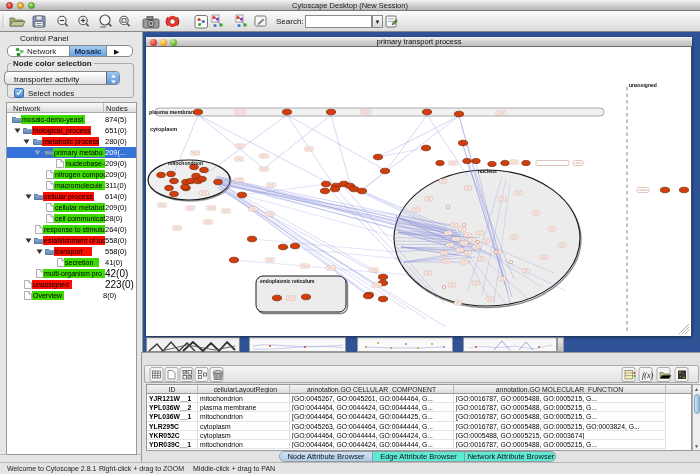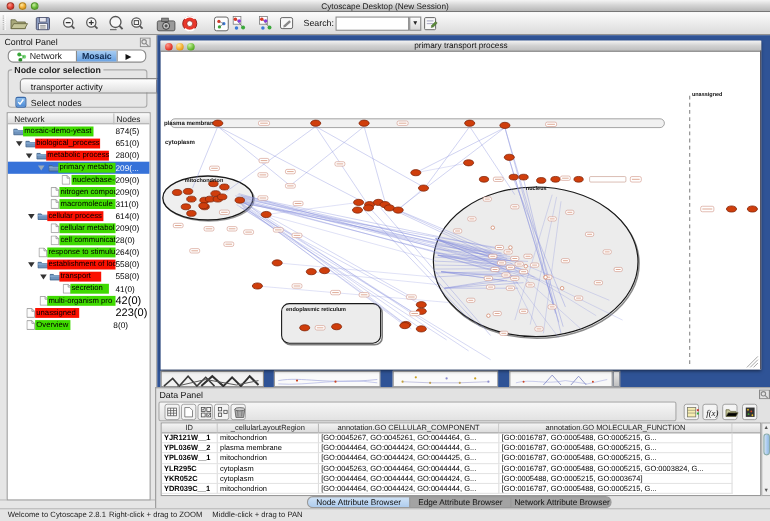--- a/index.html
+++ b/index.html
@@ -69,21 +69,21 @@
     <span class="abs" style="left:305px;top:4px;width:67px;height:13px;background:#fff;border:1px solid #8a8a8a"></span>
     <span class="abs" style="left:372px;top:4px;width:11px;height:13px;background:linear-gradient(#fdfdfd,#d8d8d8);border:1px solid #8a8a8a;font-size:6px;text-align:center;line-height:12px;color:#222">▼</span>
     <svg width="16" height="16" style="position:absolute;left:385px;top:3px">
       <rect x="1" y="2" width="10" height="11" rx="1" fill="#f8f8f8" stroke="#666" stroke-width="0.9"></rect>
       <line x1="3" y1="5" x2="9" y2="5" stroke="#99b" stroke-width="0.8"></line>
       <line x1="3" y1="7.5" x2="9" y2="7.5" stroke="#99b" stroke-width="0.8"></line>
       <path d="M7.5 9 L11 5.5 L12.5 7 L9 10.5 L7 11 Z" fill="#5a8a3a" stroke="#3a5a24" stroke-width="0.4"></path>
     </svg>
   </div>
 <div class="abs" style="left:0;top:32px;width:143px;height:423px;background:#e6e6e6;border-right:1px solid #9a9a9a;border-bottom:1px solid #bbb">
-    <div class="abs" style="left:0;top:0;width:132px;height:12px;">
+    <div class="abs" style="left:16px;top:0;width:132px;height:12px;">
       <span style="position:absolute;left:4px;top:2px;font-size:8px;color:#111">Control Panel</span>
       <svg width="10" height="9" style="position:absolute;left:127px;top:2px">
         <rect x="0.5" y="0.5" width="9" height="8" fill="none" stroke="#888"></rect>
         <circle cx="4" cy="4" r="2" fill="none" stroke="#888"></circle>
         <line x1="5.5" y1="5.5" x2="8" y2="8" stroke="#888"></line>
       </svg>
     </div>
     <div class="abs" style="left:7px;top:13px;width:126px;height:12px;background:#fff;border:1px solid #8a8a8a;border-radius:5px;overflow:hidden">
       <svg width="10" height="10" style="position:absolute;left:7px;top:1px">
         <circle cx="2.5" cy="2.5" r="1.8" fill="#3aa83a"></circle>
@@ -91,21 +91,21 @@
         <circle cx="3.5" cy="7.5" r="1.8" fill="#2a8a2a"></circle>
         <line x1="2.5" y1="2.5" x2="7" y2="4.5" stroke="#393" stroke-width="0.6"></line>
         <line x1="3.5" y1="7.5" x2="7" y2="4.5" stroke="#393" stroke-width="0.6"></line>
       </svg>
       <span style="position:absolute;left:19px;top:1px;font-size:8px;color:#222">Network</span>
       <div class="abs" style="left:61px;top:0;width:38px;height:12px;background:linear-gradient(#a8cdf2,#5d9ae0);border-left:1px solid #8a8a8a;border-right:1px solid #8a8a8a;text-align:center;font-size:8px;font-weight:bold;color:#102a50;line-height:11px">Mosaic</div>
       <span style="position:absolute;left:106px;top:2px;font-size:7px;color:#111">▶</span>
     </div>
     <div class="abs" style="left:7px;top:31px;width:127px;height:35px;border:1px solid #aaa;border-radius:3px"></div>
     <div class="abs" style="left:11px;top:27px;background:#e6e6e6;padding:0 2px;font-size:8px;font-weight:bold;color:#222">Node color selection</div>
-    <div class="abs" style="left:18px;top:39px;width:138px;height:14px;background:linear-gradient(#fff,#e0e0e0);border:1px solid #888;border-radius:4px;overflow:hidden">
+    <div class="abs" style="left:4px;top:39px;width:116px;height:14px;background:linear-gradient(#fff,#e0e0e0);border:1px solid #888;border-radius:4px;overflow:hidden">
       <span style="position:absolute;left:9px;top:2.5px;font-size:8px;color:#111">transporter activity</span>
       <div class="abs" style="right:0;top:0;width:13px;height:14px;background:linear-gradient(#9cc4ef,#4f8fdd);border-left:1px solid #667"><svg width="13" height="14">
           <path d="M6.5 2.5 L9 5.5 L4 5.5 Z" fill="#fff"></path>
           <path d="M6.5 11.5 L9 8.5 L4 8.5 Z" fill="#fff"></path>
         </svg></div>
     </div>
     <div class="abs" style="left:14px;top:56px;width:10px;height:10px;background:linear-gradient(#8fc0ee,#4a8ad8);border:1px solid #3a6aaa;border-radius:2px">
       <svg width="8" height="8" viewBox="0 0 10 10" style="display:block">
         <path d="M2 4.8 L4 7 L7.8 1.8" fill="none" stroke="#fff" stroke-width="1.6"></path>
       </svg>
@@ -577,29 +577,21 @@
         <text x="114" y="236" font-size="5" font-weight="bold" fill="#111">endoplasmic reticulum</text>
         <g stroke="#999" stroke-width="0.8">
           <line x1="536" y1="287" x2="543" y2="280"></line>
           <line x1="539" y1="287" x2="543" y2="283"></line>
           <line x1="533" y1="287" x2="543" y2="277"></line>
         </g>
       </svg>
     </div>
   </div>
 <div class="abs" style="left:141px;top:352px;width:559px;height:110px;background:#e2e2e2;border-left:1px solid #999;border-top:1px solid #999">
-    <div class="abs" style="left:0;top:0;width:559px;height:11px">
-      <span style="position:absolute;left:3px;top:2px;font-size:8px;color:#111">Data Panel</span>
-      <svg width="10" height="9" style="position:absolute;left:548px;top:1px">
-        <rect x="0.5" y="0.5" width="9" height="8" fill="none" stroke="#888"></rect>
-        <circle cx="4" cy="4" r="2" fill="none" stroke="#888"></circle>
-        <line x1="5.5" y1="5.5" x2="8" y2="8" stroke="#888"></line>
-      </svg>
-    </div>
-    <div class="abs" style="left:2px;top:12px;width:471px;height:18px;background:linear-gradient(#f6f6f6,#e2e2e2);border:1px solid #aaa;border-radius:2px"><svg width="555" height="18">
+    <div class="abs" style="left:2px;top:12px;width:555px;height:18px;background:linear-gradient(#f6f6f6,#e2e2e2);border:1px solid #aaa;border-radius:2px"><svg width="555" height="18">
         <g>
           <rect x="5" y="1.5" width="13" height="14" rx="2" fill="#f4f4f4" stroke="#999" stroke-width="0.8"></rect>
           <rect x="7.5" y="5" width="8" height="7" fill="#fff" stroke="#555" stroke-width="0.7"></rect>
           <line x1="7.5" y1="7.3" x2="15.5" y2="7.3" stroke="#555" stroke-width="0.7"></line>
           <line x1="7.5" y1="9.6" x2="15.5" y2="9.6" stroke="#555" stroke-width="0.7"></line>
           <line x1="10.1" y1="5" x2="10.1" y2="12" stroke="#555" stroke-width="0.7"></line>
           <line x1="12.8" y1="5" x2="12.8" y2="12" stroke="#555" stroke-width="0.7"></line>
         </g>
         <g>
           <rect x="20" y="1.5" width="13" height="14" rx="2" fill="#f4f4f4" stroke="#999" stroke-width="0.8"></rect>
@@ -682,21 +674,21 @@
       <div class="abs" style="left:0px;top:55.0px;width:51px;height:9.2px;font-weight:bold;font-size:6.8px;line-height:9.2px;color:#000;overflow:hidden;white-space:nowrap;border-right:1px solid #ddd;border-bottom:1px solid #e4e4e4;padding-left:2px">YDR039C__1</div>
       <div class="abs" style="left:51px;top:55.0px;width:92px;height:9.2px;font-size:6.8px;line-height:9.2px;color:#000;overflow:hidden;white-space:nowrap;border-right:1px solid #ddd;border-bottom:1px solid #e4e4e4;padding-left:2px">mitochondrion</div>
       <div class="abs" style="left:143px;top:55.0px;width:164px;height:9.2px;font-size:6.8px;line-height:9.2px;color:#000;overflow:hidden;white-space:nowrap;border-right:1px solid #ddd;border-bottom:1px solid #e4e4e4;padding-left:2px">[GO:0044464, GO:0044424, GO:0044444, G...</div>
       <div class="abs" style="left:307px;top:55.0px;width:212px;height:9.2px;font-size:6.8px;line-height:9.2px;color:#000;overflow:hidden;white-space:nowrap;border-right:1px solid #ddd;border-bottom:1px solid #e4e4e4;padding-left:2px">[GO:0016787, GO:0005488, GO:0005215, G...</div>
     </div>
     <div class="abs" style="left:550px;top:31px;width:9px;height:67px;background:#eee;border:1px solid #aaa">
       <div class="abs" style="left:0px;top:0px;width:7px;height:8px;font-size:5px;text-align:center;line-height:8px;color:#555">▲</div>
       <div class="abs" style="left:0.5px;top:9px;width:6px;height:20px;background:linear-gradient(90deg,#cfe2f6,#8db8e8);border:1px solid #8aa;border-radius:3px"></div>
       <div class="abs" style="left:0px;bottom:0px;width:7px;height:8px;font-size:5px;text-align:center;line-height:8px;color:#555">▼</div>
     </div>
-    <div class="abs" style="left:137px;top:98px;width:277px;height:11px;background:#a3a3a3;border:1px solid #999;border-radius:6px;overflow:hidden;font-size:7.5px;line-height:10px;color:#111">
+    <div class="abs" style="left:137px;top:98px;width:277px;height:11px;background:#5eead4;border:1px solid #999;border-radius:6px;overflow:hidden;font-size:7.5px;line-height:10px;color:#111">
       <div class="abs" style="left:0;top:0;width:93px;height:11px;background:linear-gradient(#cfe2f6,#a8c8ec);border-right:1px solid #999;text-align:center">Node Attribute Browser</div>
       <div class="abs" style="left:93px;top:0;width:92px;height:11px;border-right:1px solid #999;text-align:center">Edge Attribute Browser</div>
       <div class="abs" style="left:185px;top:0;width:92px;height:11px;text-align:center">Network Attribute Browser</div>
     </div>
   </div>
 <div class="abs" style="left:0;top:462px;width:700px;height:12px;background:#e4e4e4;border-top:1px solid #b8b8b8">
     <span style="position:absolute;left:7px;top:2px;font-size:7px;color:#222">Welcome to Cytoscape 2.8.1</span>
     <span style="position:absolute;left:99px;top:2px;font-size:7px;color:#222">Right-click + drag to ZOOM</span>
     <span style="position:absolute;left:193px;top:2px;font-size:7px;color:#222">Middle-click + drag to PAN</span>
   </div>

